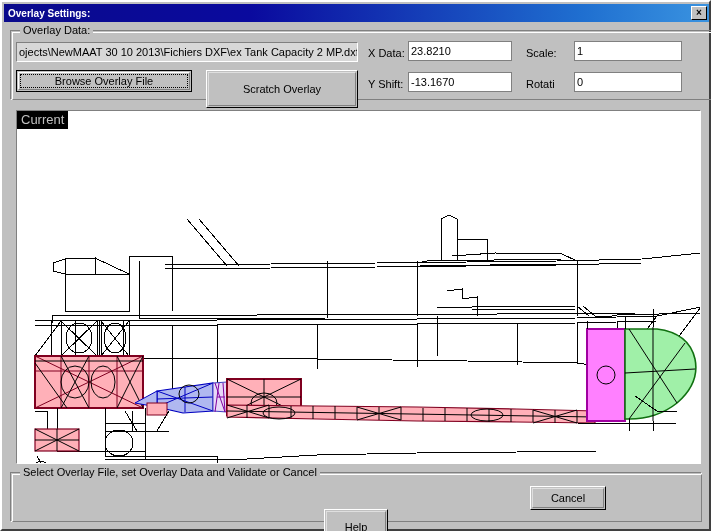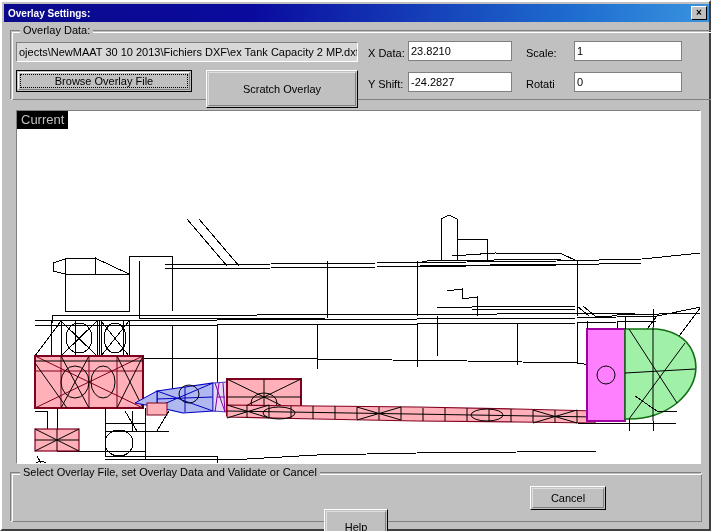--- a/index.html
+++ b/index.html
@@ -132,21 +132,21 @@
 
   <div class="btn" style="left:204px;top:68px;width:152px;height:38px;">
     <div class="inner"></div>
     <span class="cap">Scratch Overlay</span>
   </div>
 
   <span class="lbl" style="left:366px;top:45px;">X Data:</span>
   <div class="tinput flat" style="left:406px;top:39px;width:104px;height:20px;">23.8210</div>
 
   <span class="lbl" style="left:366px;top:76px;">Y Shift:</span>
-  <div class="tinput flat" style="left:406px;top:70px;width:104px;height:20px;">-24.2827</div>
+  <div class="tinput flat" style="left:406px;top:70px;width:104px;height:20px;">-13.1670</div>
 
   <span class="lbl" style="left:524px;top:45px;">Scale:</span>
   <div class="tinput flat" style="left:572px;top:39px;width:108px;height:20px;">1</div>
 
   <span class="lbl" style="left:524px;top:76px;">Rotati</span>
   <div class="tinput flat" style="left:572px;top:70px;width:108px;height:20px;">0</div>
 
   <div class="canvas">
     <svg width="685" height="354" viewBox="0 0 685 354">
       <g stroke="#000" stroke-width="1" fill="none" shape-rendering="crispEdges">

